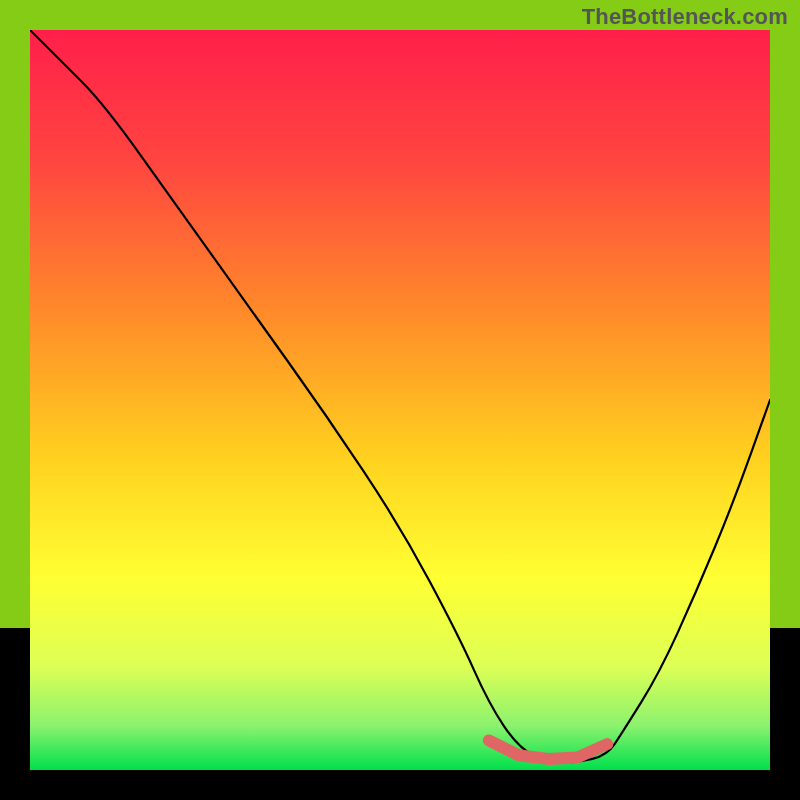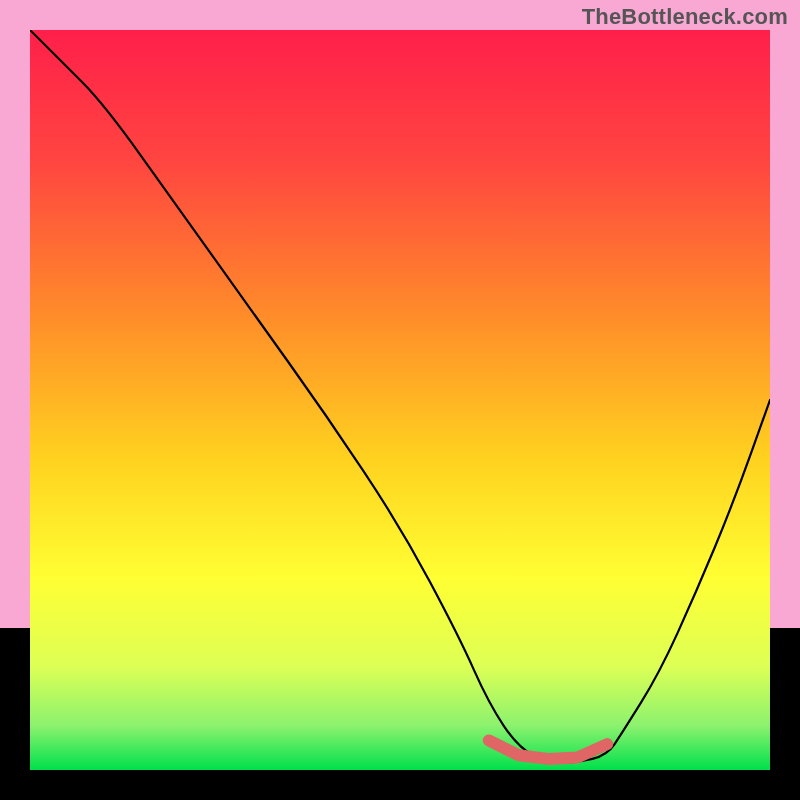--- a/index.html
+++ b/index.html
@@ -8,21 +8,21 @@
     width: 800px;
     height: 800px;
     background: #000;
     font-family: Arial, Helvetica, sans-serif;
     overflow: hidden;
   }
   .chart-wrap {
     position: relative;
     width: 800px;
     height: 628px;
-    background: #f9a8d4;
+    background: #84cc16;
   }
   .plot-area {
     position: absolute;
     left: 30px;
     top: 30px;
     width: 740px;
     height: 740px;
   }
   .watermark {
     position: absolute;

